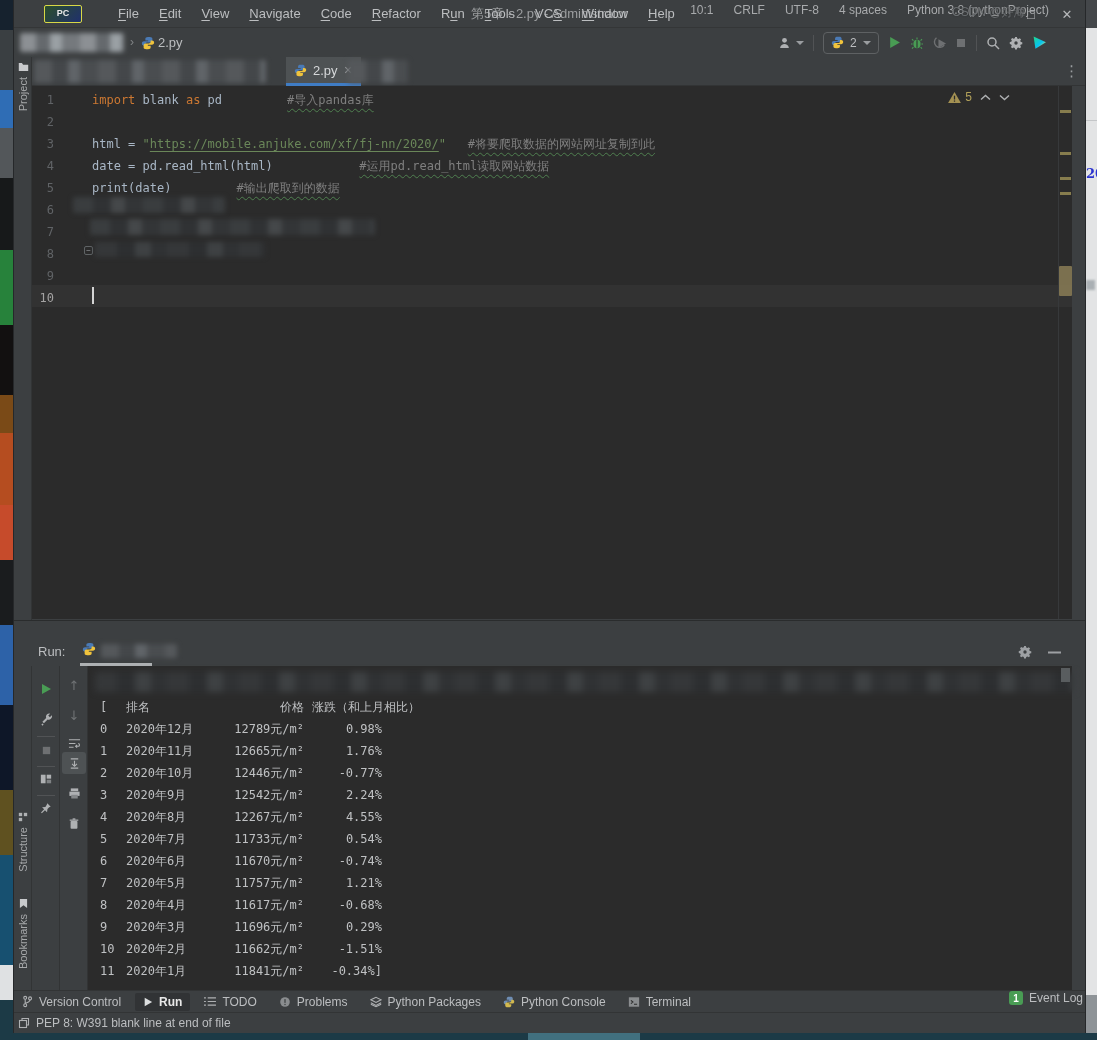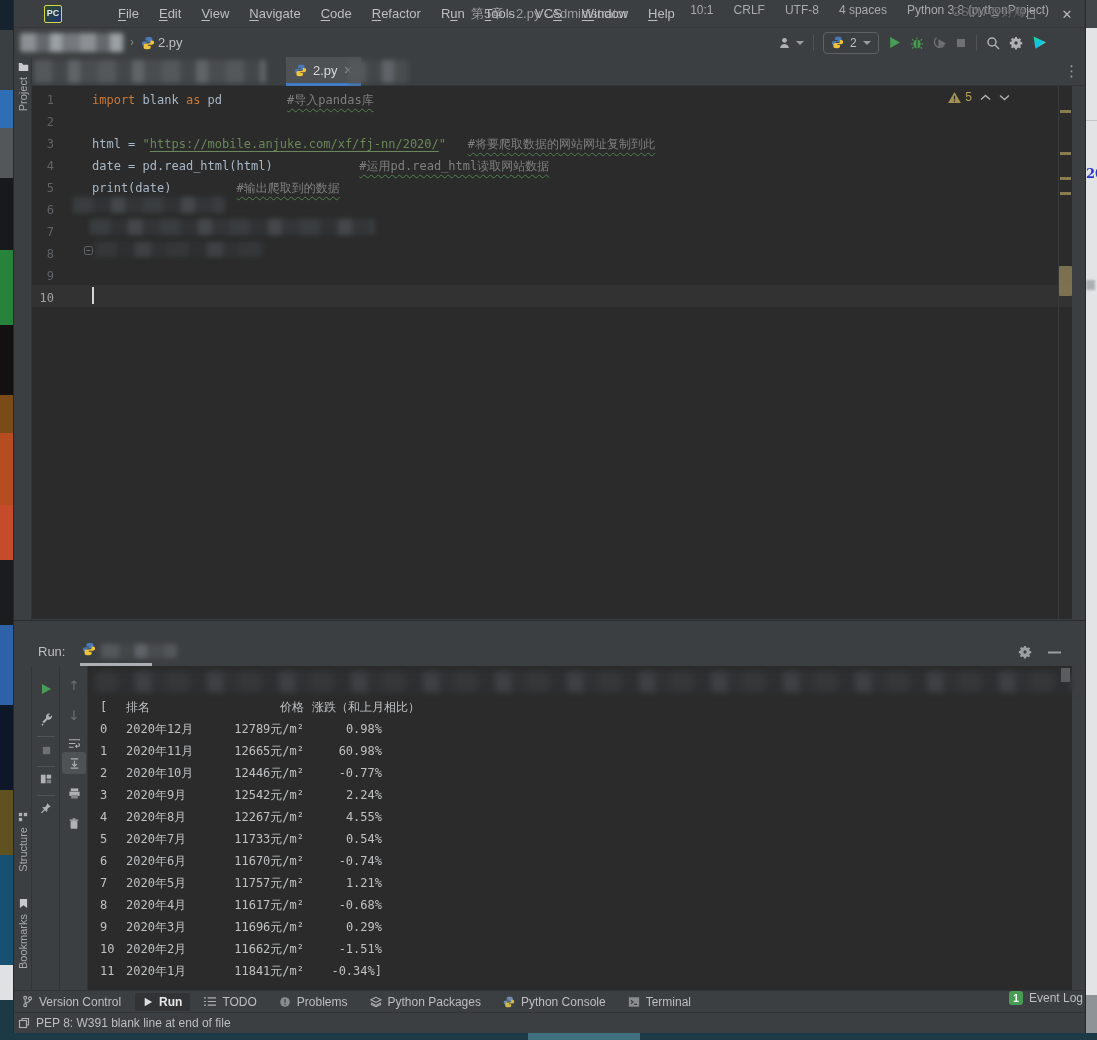--- a/index.html
+++ b/index.html
@@ -14,21 +14,21 @@
   
   #desktop-left { left:0; top:0; width:14px; height:1040px; filter:blur(.6px); }
   #desktop-left div { position:absolute; left:0; width:14px; }
   #desktop-right { left:1085px; top:0; width:12px; height:1040px; }
   #desktop-bottom { left:0; top:1033px; width:1097px; height:7px; background:#1c3a46; z-index:40; }
   #desktop-bottom .taskbar-lite { position:absolute; left:528px; top:0; width:112px; height:7px; background:#41707f; }
 
   
   #win { left:14px; top:0; width:1071px; height:1033px; background:#3c3f41; box-shadow:0 0 0 1px #26282a; }
   #titlebar { left:14px; top:0; width:1071px; height:28px; background:#3c3f41; border-bottom:1px solid #343637; }
-  #pc-logo { left:44px; top:5px; width:18px; height:18px; border:1.5px solid #d8d846; border-radius:2px;
+  #pc-logo { left:44px; top:5px; width:38px; height:18px; border:1.5px solid #d8d846; border-radius:2px;
              color:#e8e8e8; font-size:9px; font-weight:bold; text-align:center; line-height:15px;
              background:linear-gradient(135deg,#2b4f2b, #20306d); }
   #menubar { left:108px; top:0; height:28px; display:flex; align-items:center; }
   .menu-item { color:#bcbec0; font-size:13px; padding:0 10px; line-height:28px; }
   .menu-item u { text-decoration:underline; text-underline-offset:2px; }
   #win-title { left:14px; top:0; width:1071px; height:28px; text-align:center; line-height:28px;
                color:#9c9ea0; font-size:13px; pointer-events:none; }
   #win-controls { right:12px; top:0; height:28px; display:flex; }
   .win-btn { width:36px; height:28px; color:#b6b8ba; font-size:13px; display:flex; align-items:center; justify-content:center; }
 
@@ -442,21 +442,21 @@
           <rect x="5.4" y="1" width="3.2" height="1.6" fill="#afb1b3"></rect>
         </svg>
       </span>
   </div>
 
   <div class="abs" id="console">
     <div class="blur-box blur-deep" style="left:7px;top:6px;width:980px;height:20px;filter:blur(3px);"></div>
     <div id="console-rows">
         <div class="crow"><span class="c-idx">[</span><span class="c-month">排名</span><span class="c-price">价格</span><span class="c-change-h">涨跌（和上月相比）</span></div>
         <div class="crow"><span class="c-idx">0</span><span class="c-month">2020年12月</span><span class="c-price">12789元/m²</span><span class="c-change">0.98%</span></div>
-        <div class="crow"><span class="c-idx">1</span><span class="c-month">2020年11月</span><span class="c-price">12665元/m²</span><span class="c-change">60.98%</span></div>
+        <div class="crow"><span class="c-idx">1</span><span class="c-month">2020年11月</span><span class="c-price">12665元/m²</span><span class="c-change">1.76%</span></div>
         <div class="crow"><span class="c-idx">2</span><span class="c-month">2020年10月</span><span class="c-price">12446元/m²</span><span class="c-change">-0.77%</span></div>
         <div class="crow"><span class="c-idx">3</span><span class="c-month">2020年9月</span><span class="c-price">12542元/m²</span><span class="c-change">2.24%</span></div>
         <div class="crow"><span class="c-idx">4</span><span class="c-month">2020年8月</span><span class="c-price">12267元/m²</span><span class="c-change">4.55%</span></div>
         <div class="crow"><span class="c-idx">5</span><span class="c-month">2020年7月</span><span class="c-price">11733元/m²</span><span class="c-change">0.54%</span></div>
         <div class="crow"><span class="c-idx">6</span><span class="c-month">2020年6月</span><span class="c-price">11670元/m²</span><span class="c-change">-0.74%</span></div>
         <div class="crow"><span class="c-idx">7</span><span class="c-month">2020年5月</span><span class="c-price">11757元/m²</span><span class="c-change">1.21%</span></div>
         <div class="crow"><span class="c-idx">8</span><span class="c-month">2020年4月</span><span class="c-price">11617元/m²</span><span class="c-change">-0.68%</span></div>
         <div class="crow"><span class="c-idx">9</span><span class="c-month">2020年3月</span><span class="c-price">11696元/m²</span><span class="c-change">0.29%</span></div>
         <div class="crow"><span class="c-idx">10</span><span class="c-month">2020年2月</span><span class="c-price">11662元/m²</span><span class="c-change">-1.51%</span></div>
         <div class="crow"><span class="c-idx">11</span><span class="c-month">2020年1月</span><span class="c-price">11841元/m²</span><span class="c-change">-0.34%]</span></div>

